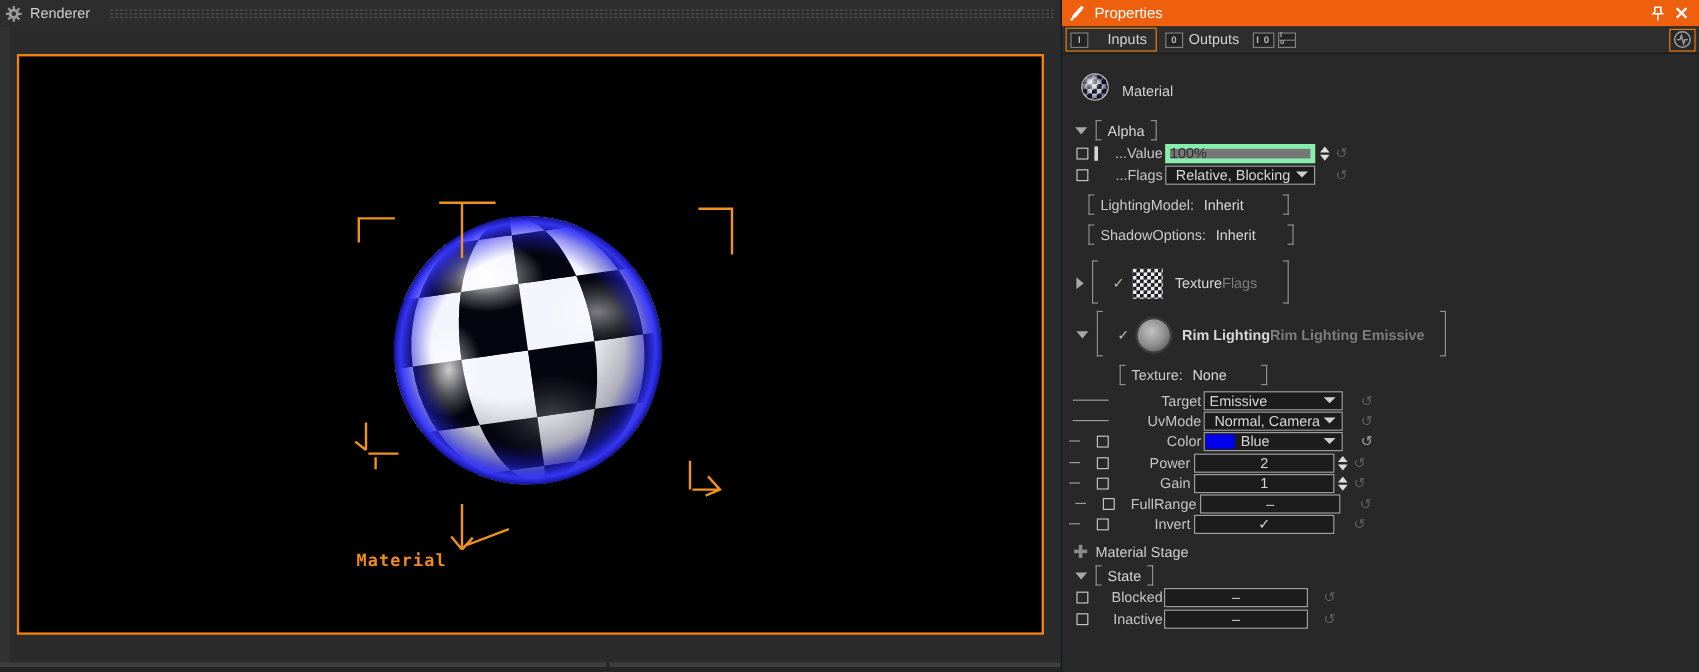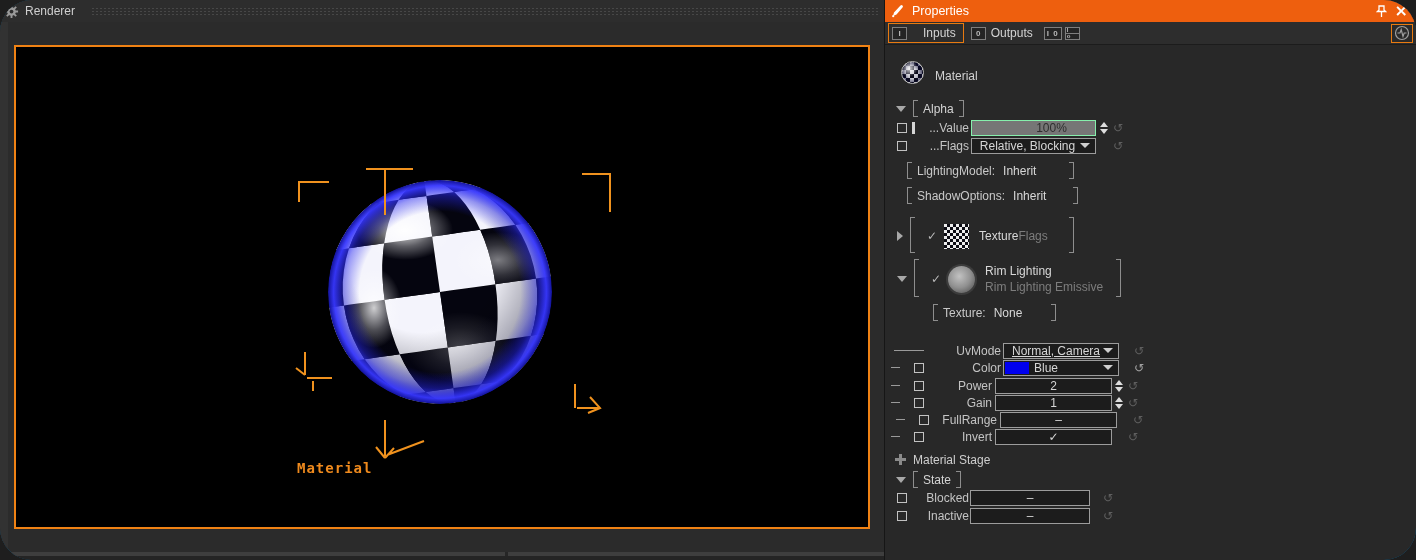--- a/index.html
+++ b/index.html
@@ -2,21 +2,21 @@
 <html style="--accent: #ee5f0e; --sel: #f0921e; --vb: #f08214;"><head>
 <meta charset="utf-8">
 <style>
   :root{
     --accent:#ee5f0e; --sel:#f0921e; --vb:#f08214;
     --panel:#282828; --bar:#2d2d2d; --txt:#c6c6c6; --val:#d8d8d8;
     --bord:#9c9c9c; --dim:#6a6a6a;
   }
   *{box-sizing:border-box; margin:0; padding:0;}
   body{background:#1e1e1e; font-family:"Liberation Sans",sans-serif;}
-  .app{position:relative; width:1416px; height:560px; background:#0369a1; overflow:hidden; font-size:12px; color:var(--txt);border-radius:32px;}
+  .app{position:relative; width:1416px; height:560px; background:#0369a1; overflow:hidden; font-size:12px; color:var(--txt);}
 
   
   .renderer-panel{position:absolute; left:0; top:0; width:884px; height:560px; background:#2b2b2b;}
   .panel-header{position:absolute; left:0; top:0; right:0; height:22px; background:var(--bar); display:flex; align-items:center; padding:0 6px 0 4px; gap:6px;}
   .panel-header .title{color:#cfcfcf; font-size:12px;}
   .dots{flex:1; height:9px; margin-left:10px; background-image:radial-gradient(circle,#474747 0.9px,transparent 1px); background-size:4px 3px;}
   .gutter{position:absolute; left:0; top:22px; width:8px; bottom:8px; background:#323232;}
   .viewport{position:absolute; left:14px; top:45px; width:856px; height:484px; background:#000; border:2px solid var(--vb);}
   .viewport-inner{position:absolute; inset:0;}
   .sphere-wrap{position:absolute; left:304px; top:125px; width:240px; height:240px;}
@@ -70,21 +70,21 @@
   .brk-group{display:inline-flex; align-items:center; height:17px; color:#d4d4d4;}
   .brk-group .k{color:#c9c9c9; margin-right:8px;}
   .brk-group .v{color:#d8d8d8;}
 
   .checkbox{width:10px; height:10px; border:1px solid #c2c2c2; background:transparent;}
   .vbar{width:3px; height:12px; background:#d6d6d6;}
   .hline{height:1px; background:#9a9a9a;}
 
   .ctrl{position:relative; height:16px; border:1px solid var(--bord); background:rgba(0,0,0,.28); color:#d6d6d6; display:flex; align-items:center;}
   .ctrl.center{justify-content:center;}
-  .slider-fill{background:#767676; border:1px solid #86efac; color:#2e2e2e; justify-content:center;padding-left:36px;}
+  .slider-fill{background:#767676; border:4px solid #86efac; color:#2e2e2e; justify-content:flex-start;}
   .swatch{width:24px; height:12px; margin-left:1px; margin-right:5px; background:#0000ee;}
   .spin{display:flex; flex-direction:column; gap:2px; align-items:center;}
   .spin .up{width:0;height:0;border-left:4px solid transparent;border-right:4px solid transparent;border-bottom:5px solid #dedede;}
   .spin .dn{width:0;height:0;border-left:4px solid transparent;border-right:4px solid transparent;border-top:5px solid #dedede;}
   .reset-icon{font-family:"DejaVu Sans",sans-serif; font-size:12px; color:#5f5f5f; line-height:12px;}
   .reset-icon::before{content:"↺";}
   .reset-icon.bright{color:#a2a2a2;}
   .check-icon{font-family:"DejaVu Sans",sans-serif; color:#b9b9b9; font-size:12px;}
   .check-icon::before{content:"✓";}
   .dejavu{font-family:"DejaVu Sans",sans-serif;}
@@ -324,43 +324,52 @@
           <span class="sub">Flags</span>
         </span>
         <span class="brk r" style="height:36px; margin-left:14px;"></span>
       </div>
 
       <div class="abs" style="left:12px; top:214px; height:40px; display:flex; align-items:center; gap:7px;">
         <span class="tri down"></span>
         <span class="brk l" style="height:38px;"></span>
         <span class="check-icon"></span>
         <span class="rim-icon"></span>
-        <span style="display:flex; flex-direction:column; line-height:16px; margin-left:3px;">
+        <span style="display:flex; flex-direction:row; line-height:16px; margin-left:3px;font-weight:bold;">
           <span style="color:#d8d8d8;">Rim Lighting</span>
           <span class="sub">Rim Lighting Emissive</span>
         </span>
         <span class="brk r" style="height:38px; margin-left:6px;"></span>
       </div>
 
       <div class="row" style="left:48px; top:259px;">
         <span class="brk-group">
             <span class="brk l"></span>
           <span class="k">Texture:</span>
           <span class="v">None</span>
           <span style="width:24px;"></span>
             <span class="brk r"></span>
           </span>
       </div>
 
+      <div class="row" style="left:0; top:280px; width:532px;">
+        <span class="hline abs" style="left:9px; width:30px;"></span>
+        <span class="lbl abs" style="left:46px; width:70px;">Target</span>
+        <span class="ctrl abs" style="left:118px; width:116px; padding-left:4px;">
+          <span>Emissive</span>
+          <span class="dd-arrow"></span>
+        </span>
+        <span class="reset-icon abs" style="left:249px;"></span>
+      </div>
 
       <div class="row" style="left:0; top:297px; width:532px;">
         <span class="hline abs" style="left:9px; width:30px;"></span>
         <span class="lbl abs" style="left:46px; width:70px;">UvMode</span>
         <span class="ctrl center abs" style="left:118px; width:116px;">
-          <span style="margin-right:10px;text-decoration:underline;">Normal, Camera</span>
+          <span style="margin-right:10px;">Normal, Camera</span>
           <span class="dd-arrow"></span>
         </span>
         <span class="reset-icon abs" style="left:249px;"></span>
       </div>
 
       <div class="row" style="left:0; top:314px; width:532px;">
         <span class="hline abs" style="left:6px; width:9px;"></span>
         <span class="checkbox abs" style="left:29px;"></span>
         <span class="lbl abs" style="left:46px; width:70px;">Color</span>
         <span class="ctrl abs" style="left:118px; width:116px;">

